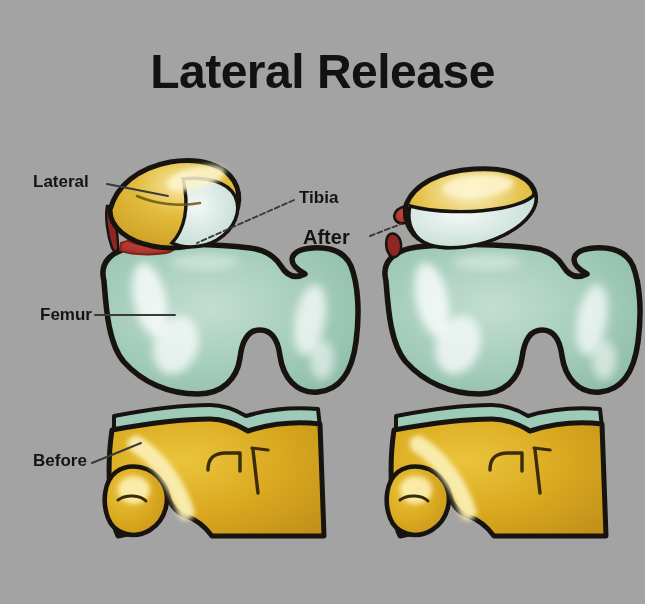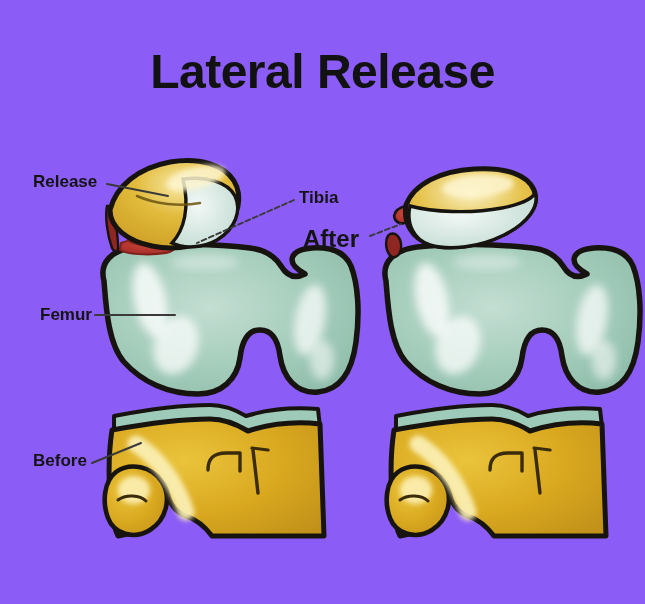--- a/index.html
+++ b/index.html
@@ -4,21 +4,21 @@
 <style>
   html, body {
     margin: 0;
     padding: 0;
     background: #ffffff;
   }
   #stage {
     position: relative;
     width: 645px;
     height: 604px;
-    background: #8b5cf6;
+    background: #a3a3a3;
     overflow: hidden;
     font-family: "Liberation Sans", sans-serif;
   }
   #title {
     position: absolute;
     left: 0;
     top: 48px;
     width: 645px;
     text-align: center;
     font-size: 48px;
@@ -39,21 +39,21 @@
     font-size: 17px;
     font-weight: bold;
     color: #141414;
     white-space: nowrap;
     line-height: 1;
   }
   #lbl-patella { left: 33px;  top: 173px; }
   #lbl-femur   { left: 40px;  top: 306px; }
   #lbl-tibia   { left: 33px;  top: 452px; }
   #lbl-before  { left: 299px; top: 189px; }
-  #lbl-after   { left: 303px; top: 227px; font-size: 24px; }
+  #lbl-after   { left: 303px; top: 227px; font-size: 20px; }
 </style>
 </head>
 <body>
 
 <div id="stage">
 
   <div id="title">Lateral Release</div>
 
   <svg id="figure" viewBox="0 0 645 604" xmlns="http://www.w3.org/2000/svg">
     <defs>
@@ -276,19 +276,19 @@
 
     <g stroke="#3a3a3a" fill="none" stroke-linecap="round">
       <path d="M 107 184 L 168 196" stroke-width="2"></path>
       <path d="M 95 315 L 175 315" stroke-width="2"></path>
       <path d="M 92 463 L 141 443" stroke-width="2"></path>
       <path d="M 294 200 L 197 243" stroke-width="1.9" stroke-dasharray="5 3"></path>
       <path d="M 370 236 L 401 224" stroke-width="1.9" stroke-dasharray="5 3"></path>
     </g>
   </svg>
 
-  <div class="anno-label" id="lbl-patella">Release</div>
+  <div class="anno-label" id="lbl-patella">Lateral</div>
   <div class="anno-label" id="lbl-femur">Femur</div>
   <div class="anno-label" id="lbl-tibia">Before</div>
   <div class="anno-label" id="lbl-before">Tibia</div>
   <div class="anno-label" id="lbl-after">After</div>
 
 </div>
 
 </body></html>

